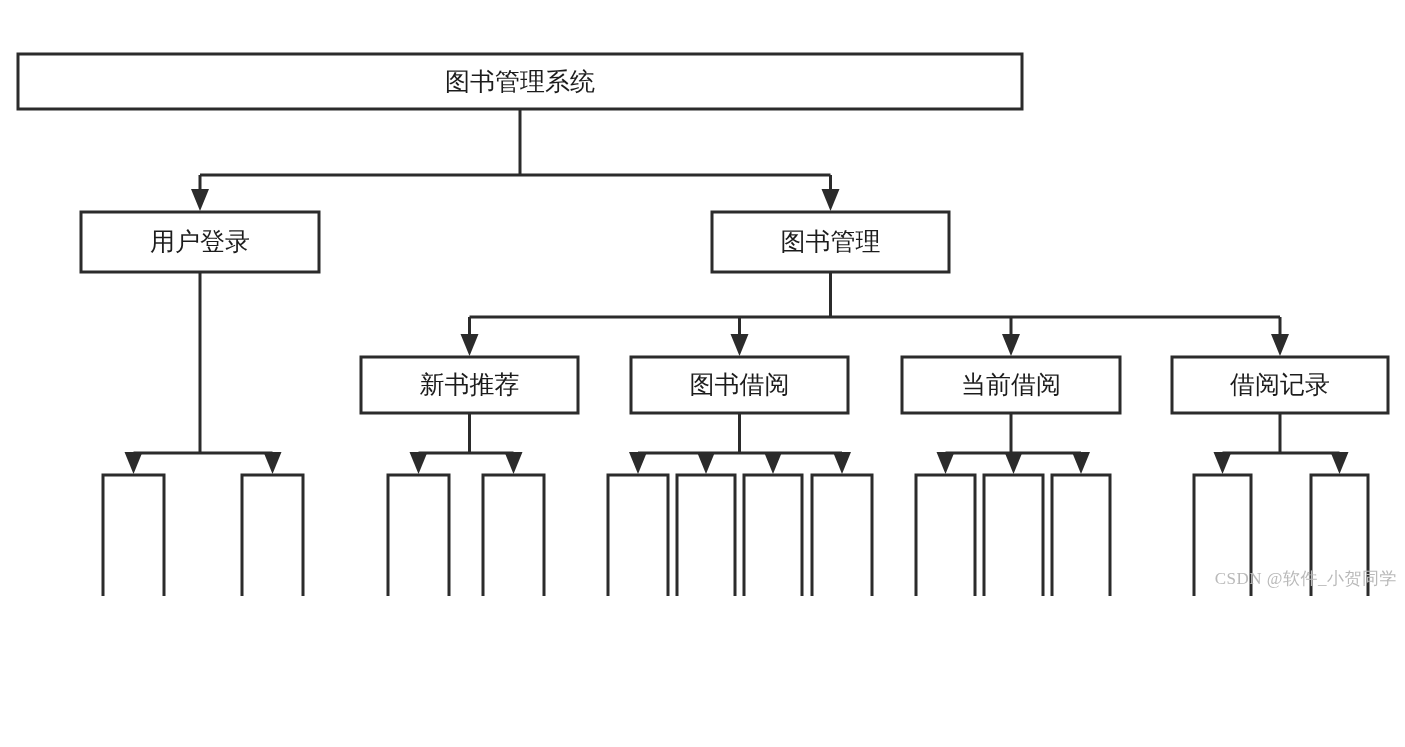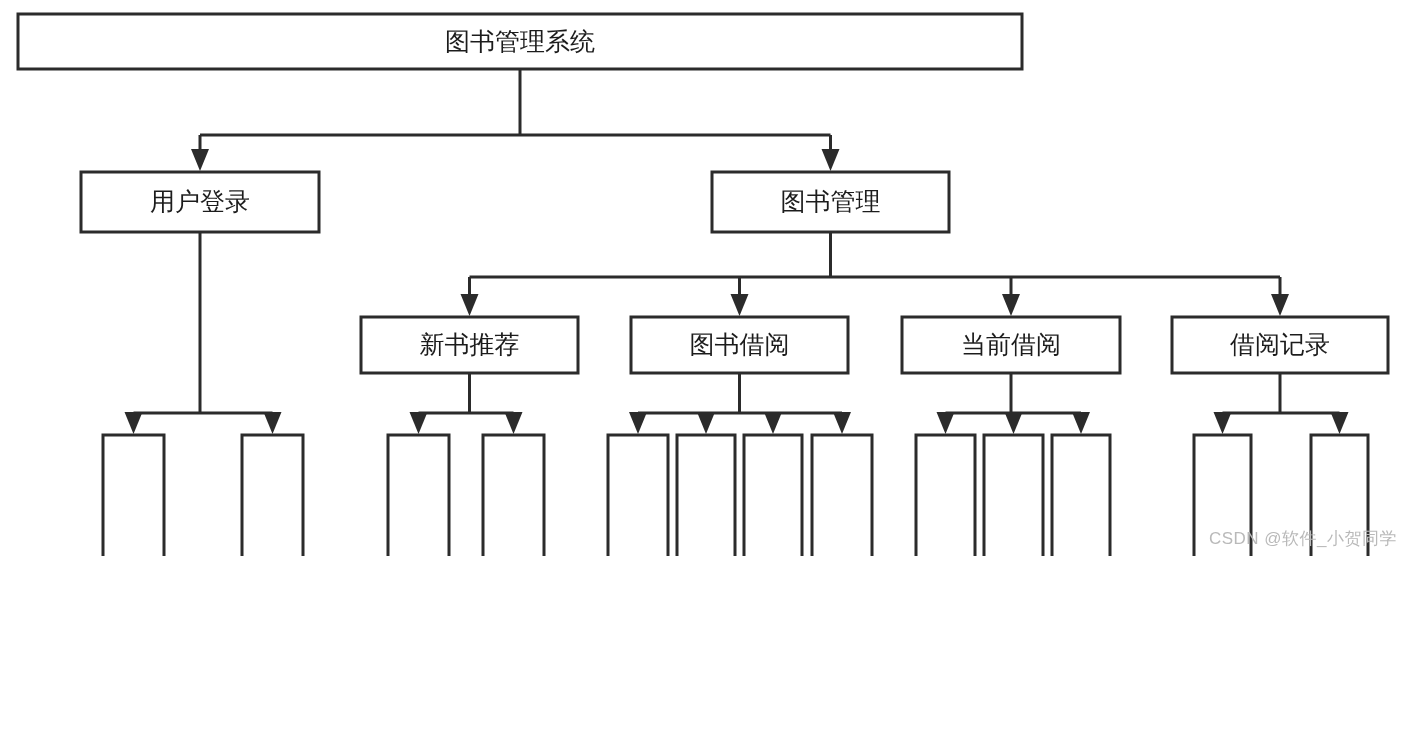--- a/index.html
+++ b/index.html
@@ -9,20 +9,21 @@
   }
   body {
     font-family: "DejaVu Sans", "Liberation Sans", sans-serif;
   }
   #diagram-root {
     position: relative;
     width: 1405px;
     height: 556px;
     background: #ffffff;
     overflow: hidden;
+    margin-top: 40px;
   }
   svg.diagram-canvas {
     position: absolute;
     left: 0;
     top: 0;
     width: 1405px;
     height: 747px;
   }
   .node-box {
     fill: #ffffff;
@@ -68,21 +69,21 @@
     line-height: 1.04;
     color: #1c1c1c;
     letter-spacing: 1px;
     white-space: nowrap;
     text-align: center;
   }
   .watermark {
     position: absolute;
     right: 8px;
     bottom: 6px;
-    font-family: Liberation Sans, sans-serif;
+    font-family: Liberation Serif, serif;
     font-size: 17px;
     color: #b9b9b9;
     letter-spacing: 0.5px;
     white-space: nowrap;
   }
 </style>
 </head>
 <body>
 
 <div id="diagram-root">

